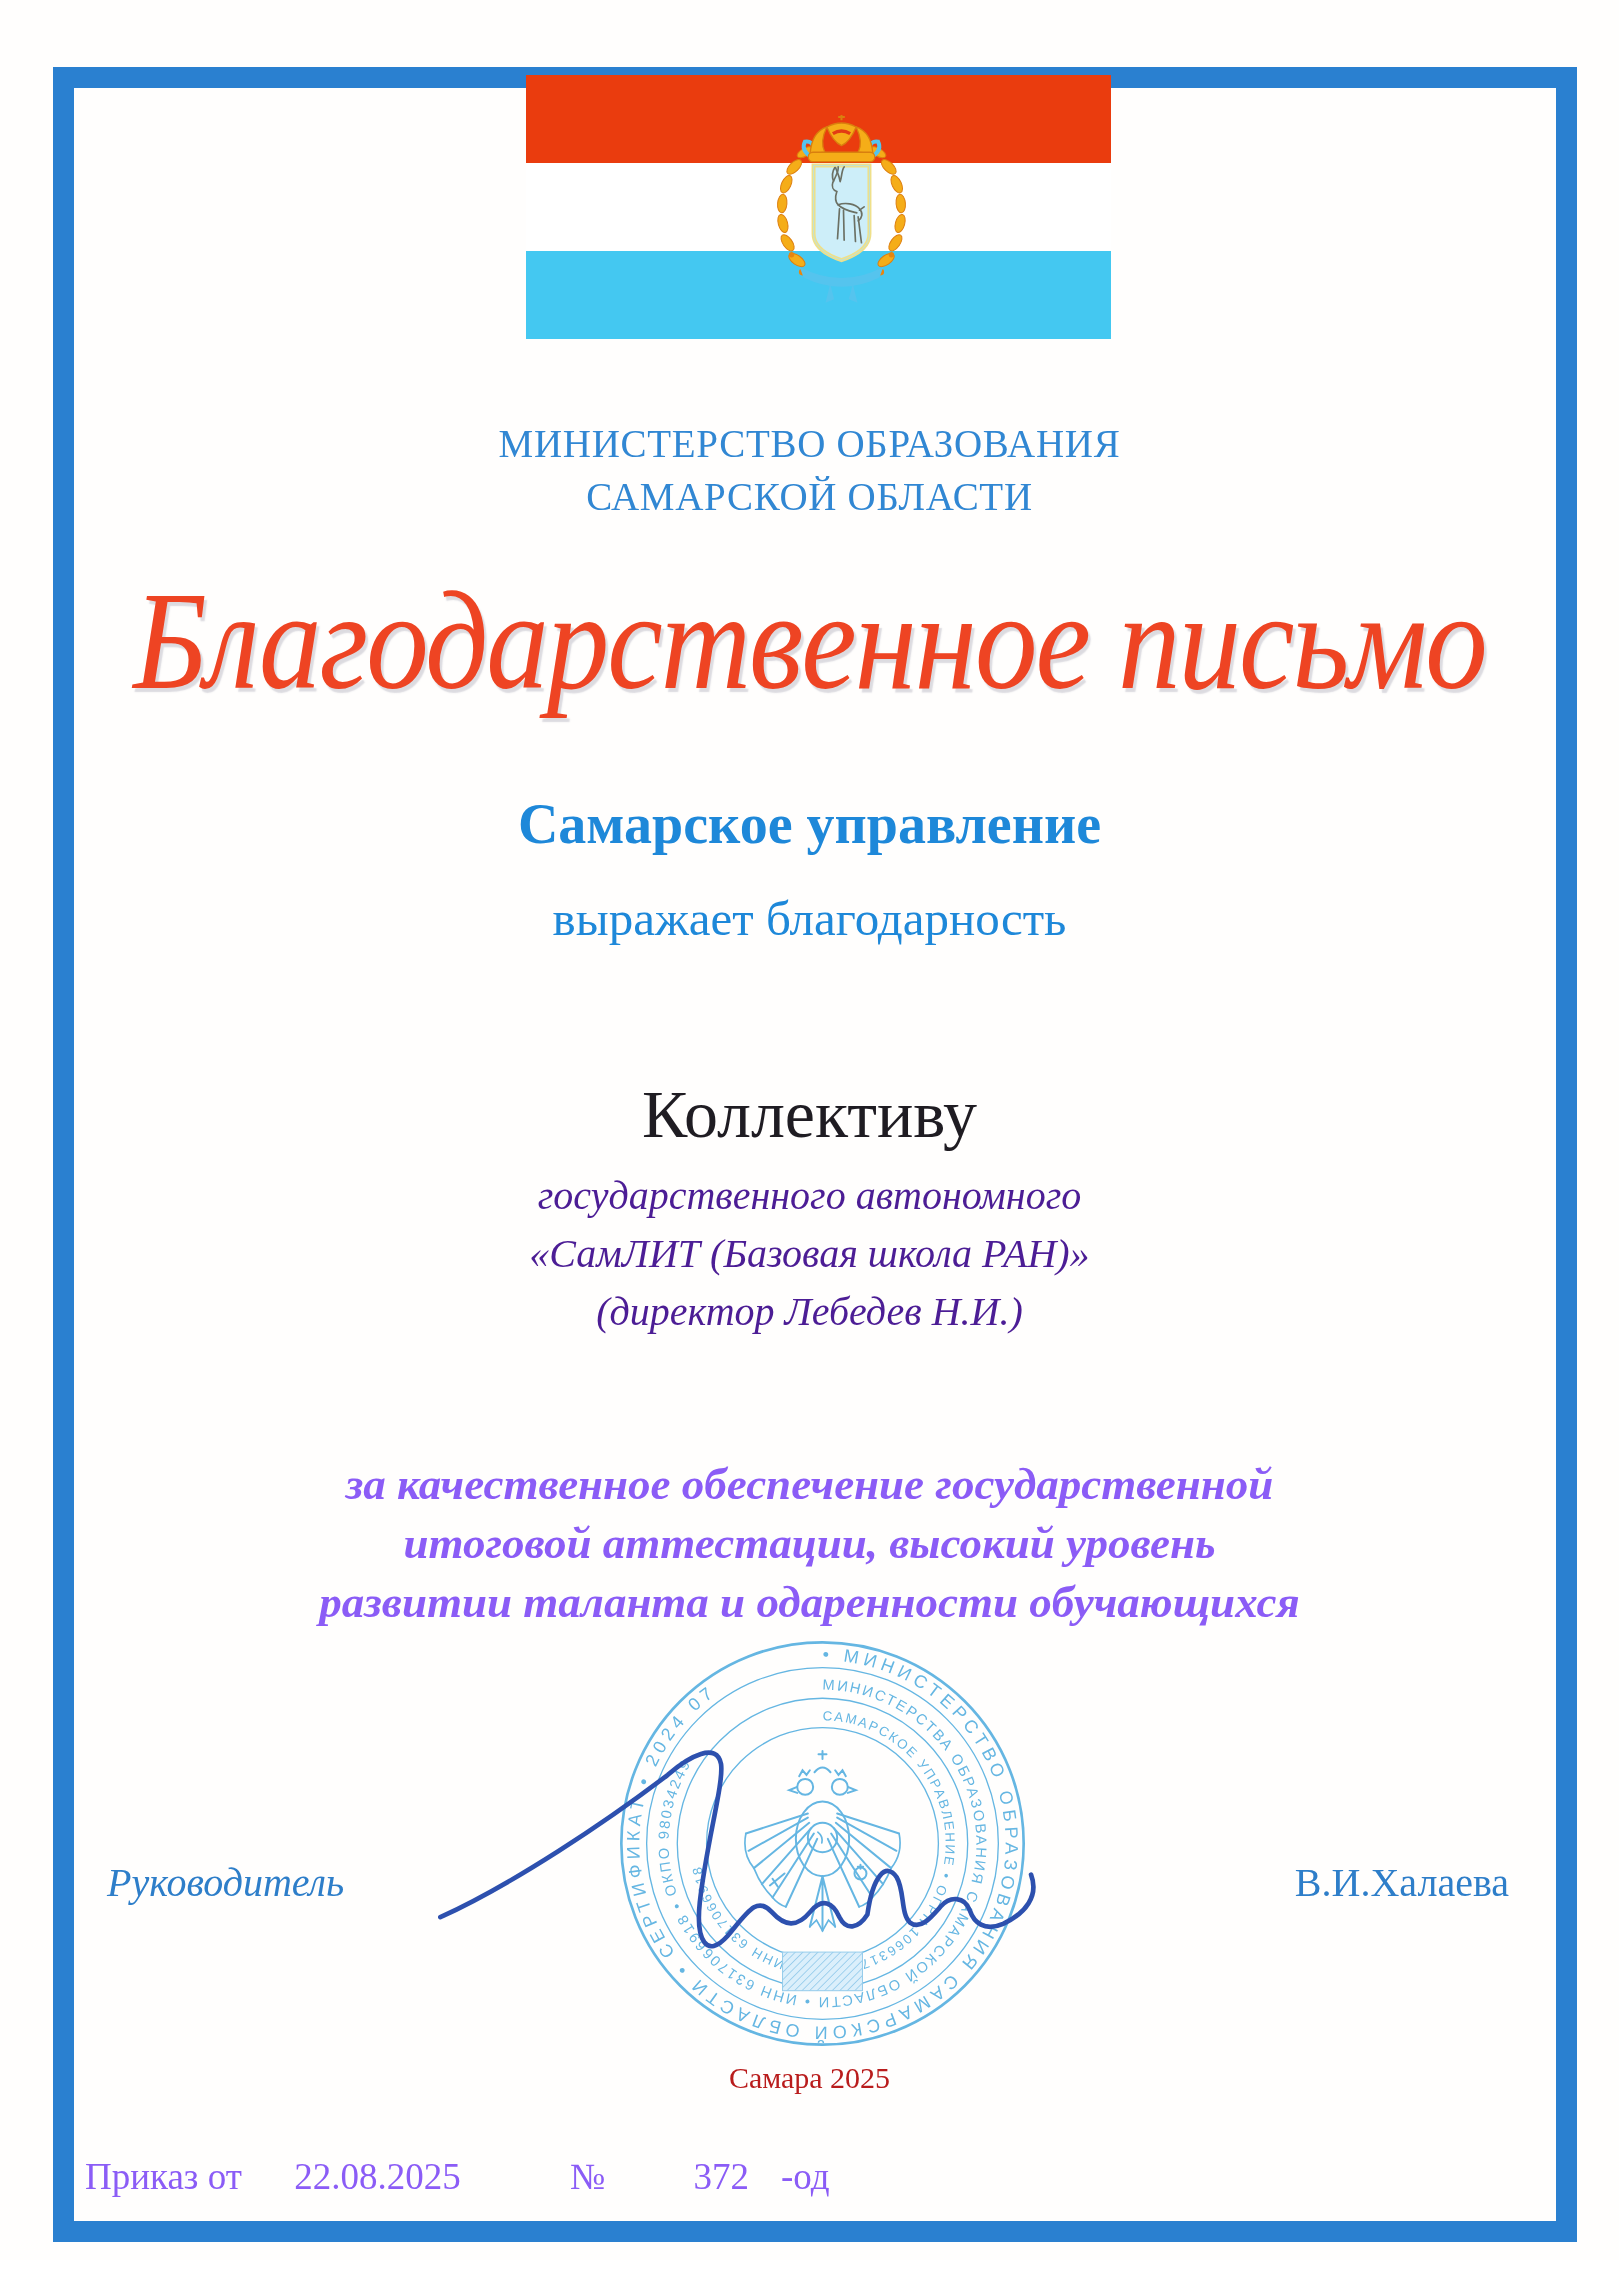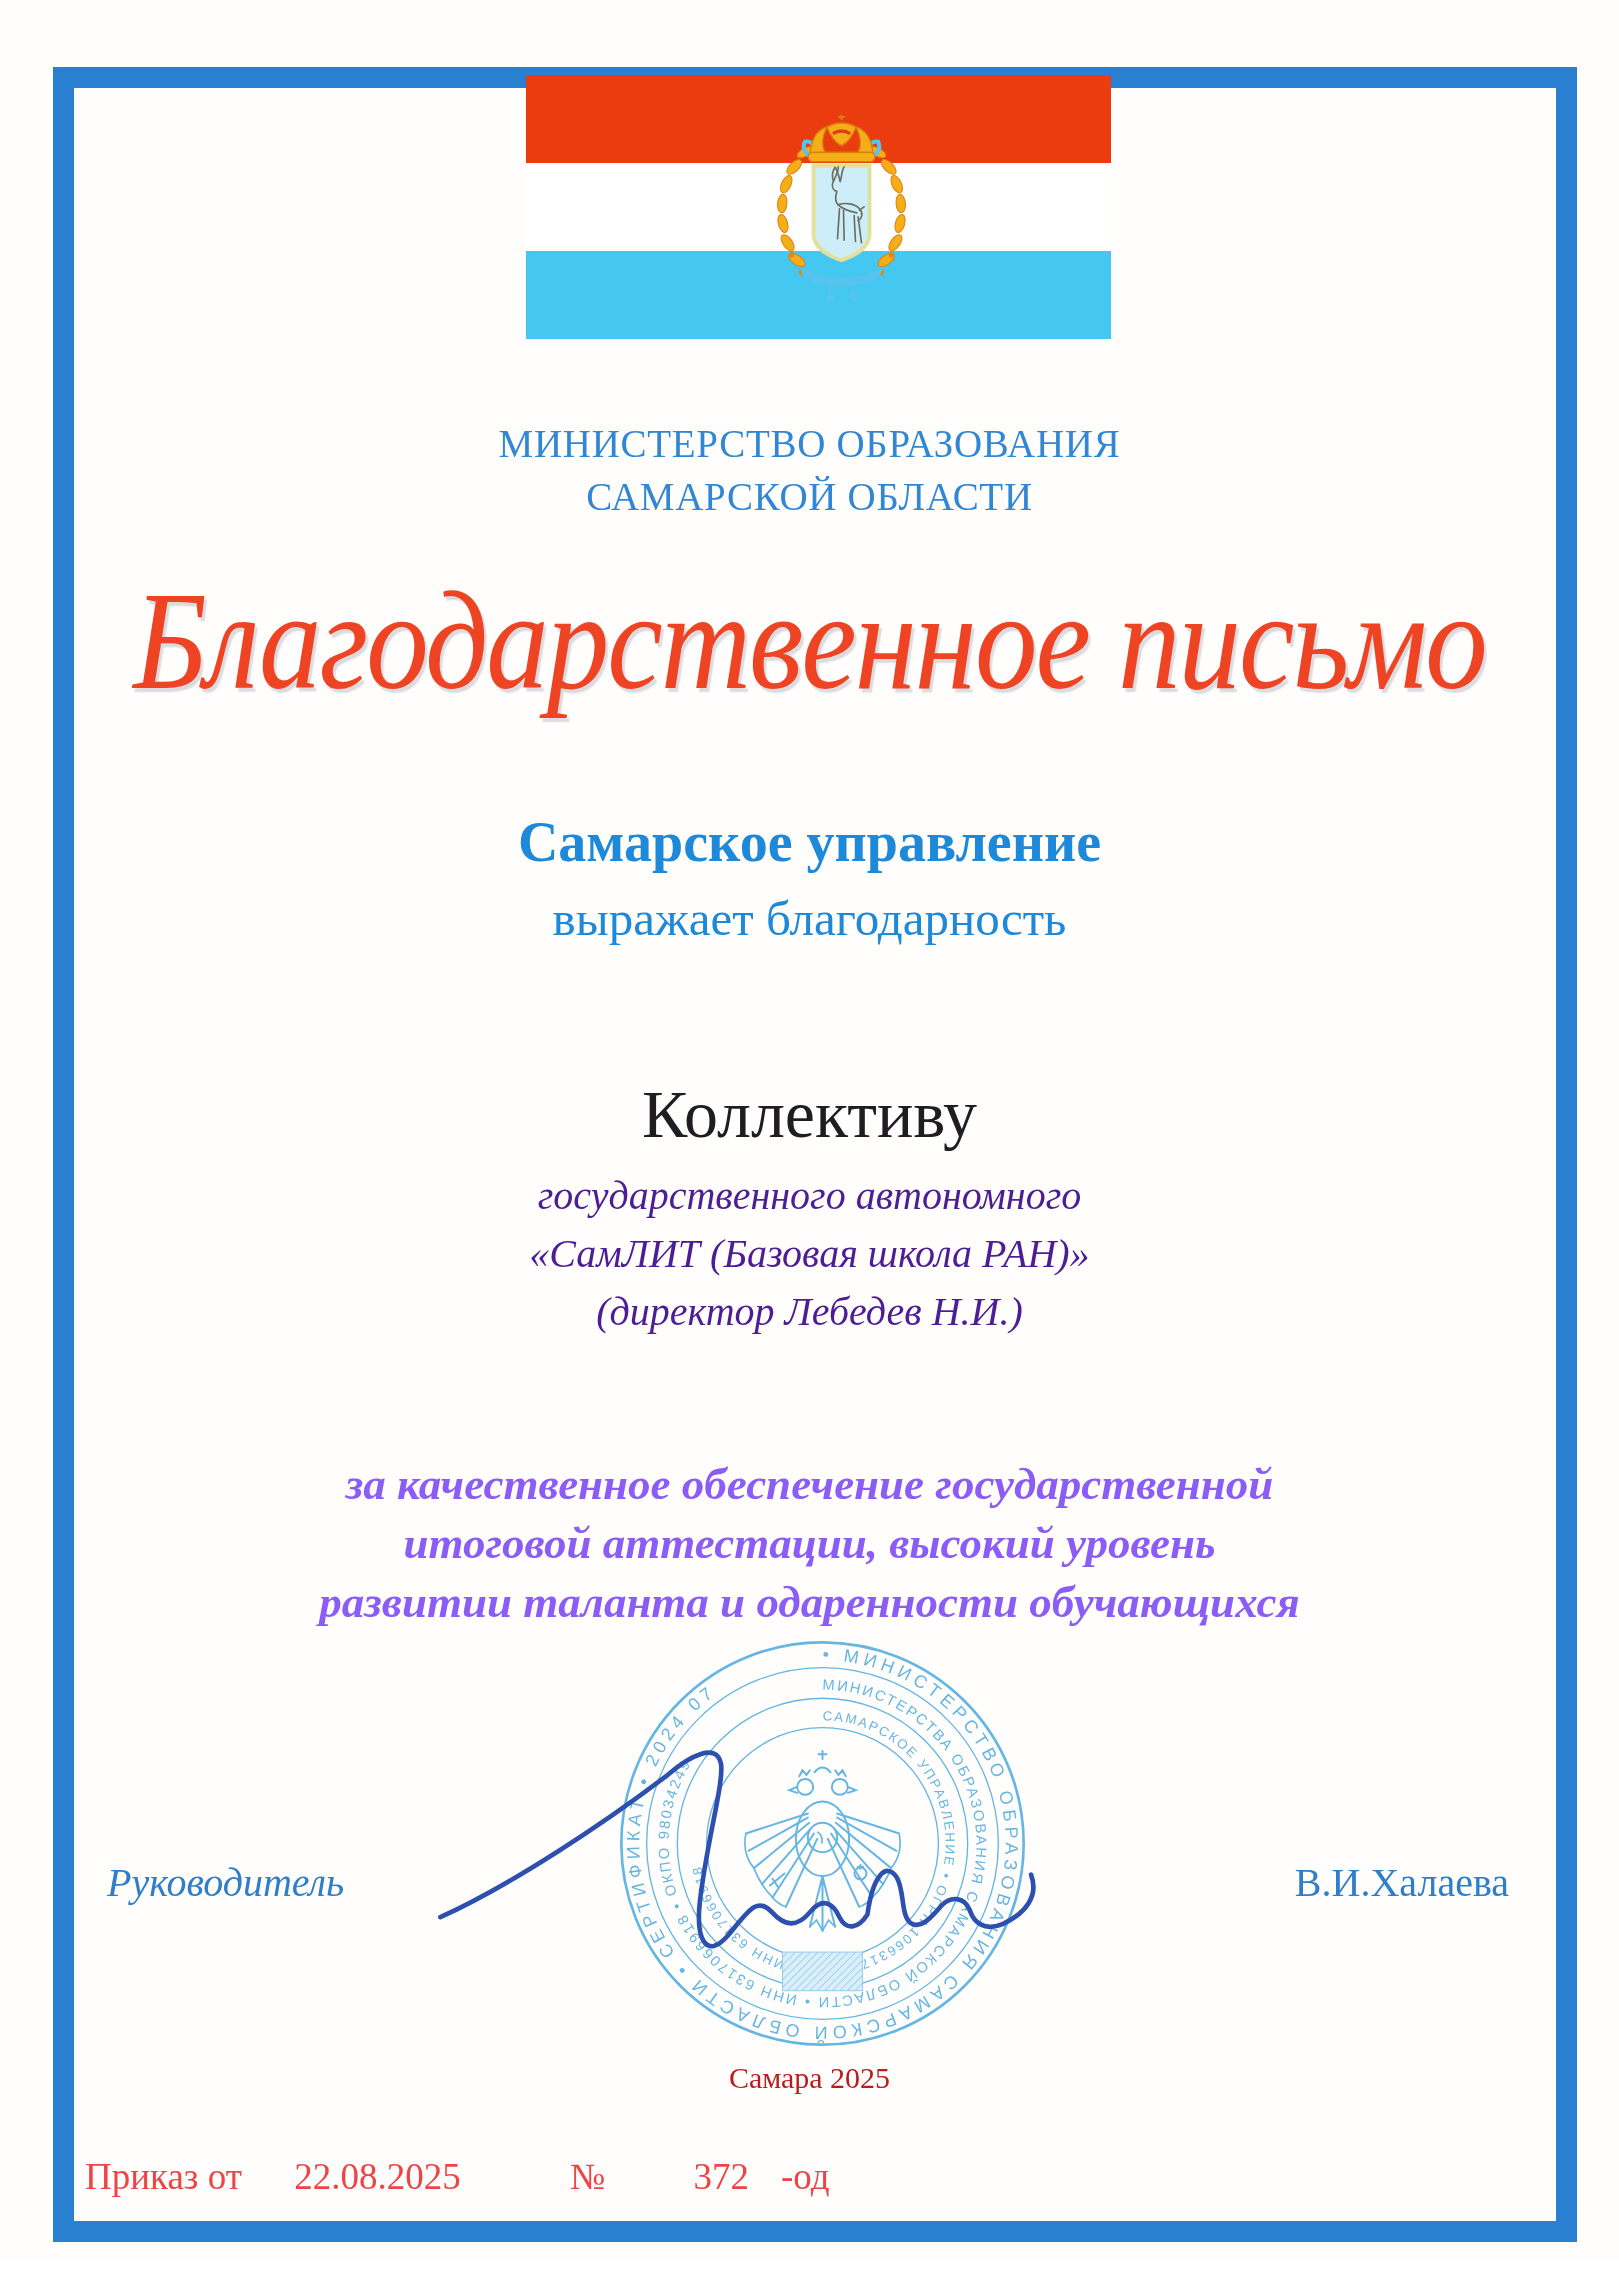--- a/index.html
+++ b/index.html
@@ -17,29 +17,29 @@
   .flag .stripe{width:100%;height:88px;}
   .emblem-svg{position:absolute;left:758px;top:115px;width:167px;height:197px;}
   
   .center{position:absolute;left:0;width:100%;text-align:center;white-space:nowrap;}
   .ministry{top:417px;font-size:39px;line-height:53px;color:#3187d3;letter-spacing:0.7px;font-weight:400;}
   .doc-title{
     top:561px;font-size:125px;font-style:italic;color:#ee4423;
     letter-spacing:-2px;transform:scaleY(1.12);transform-origin:top center;
     text-shadow:2.7px 4px 1.3px rgba(130,130,150,.28);
   }
-  .subtitle1{top:810px;font-size:56px;font-weight:700;color:#1e88d9;}
+  .subtitle1{top:792px;font-size:56px;font-weight:700;color:#1e88d9;}
   .subtitle2{top:890px;font-size:49px;color:#1e88d9;}
   .recipient-heading{top:1075px;font-size:68px;font-weight:400;color:#1f1c22;}
   .recipient-lines{top:1167px;font-size:40px;font-style:italic;line-height:58px;color:#4c1d95;}
   .citation{top:1455px;font-size:45px;font-weight:700;font-style:italic;line-height:59px;color:#8b5cf6;}
   .role-label{position:absolute;left:107px;top:1859px;font-size:40px;color:#2e7ec9;white-space:nowrap;font-style:italic;}
   .signer-name{position:absolute;right:110px;top:1859px;font-size:40px;color:#2e7ec9;white-space:nowrap;}
   .city-year{top:2061px;font-size:30px;color:#b91c1c;}
-  .order-line{position:absolute;left:85px;top:2155px;font-size:37px;color:#ef4444;white-space:nowrap;}
+  .order-line{position:absolute;left:85px;top:2155px;font-size:37px;color:#8b5cf6;white-space:nowrap;}
   .order-line .seg{display:inline-block;}
   .seg-date{margin-left:43px;}
   .seg-no{margin-left:100px;}
   .seg-num{margin-left:79px;}
   .seg-suffix{margin-left:22.7px;}
   
   .stamp-svg{position:absolute;left:618px;top:1639px;width:409px;height:409px;opacity:.92;}
   .signature-svg{position:absolute;left:420px;top:1703px;width:666px;height:306px;}
 </style>
 </head>

